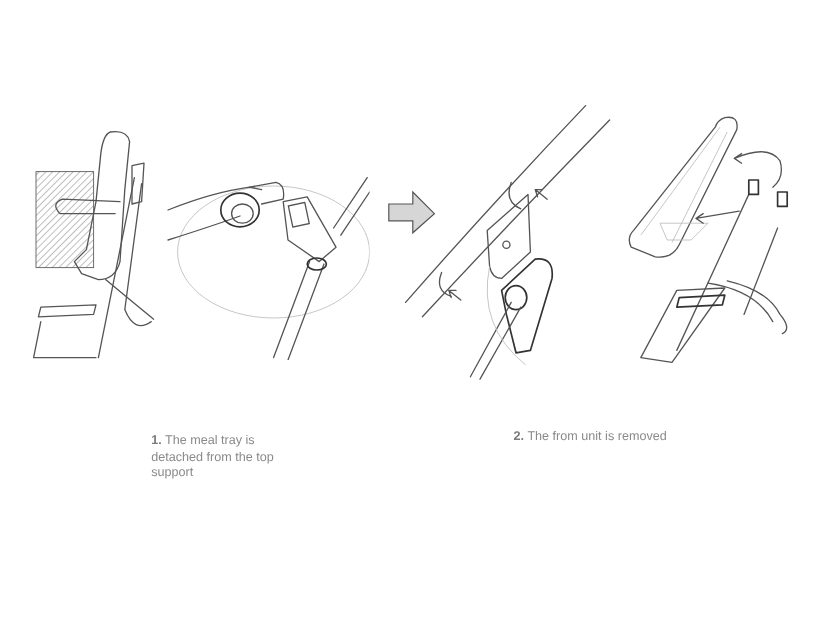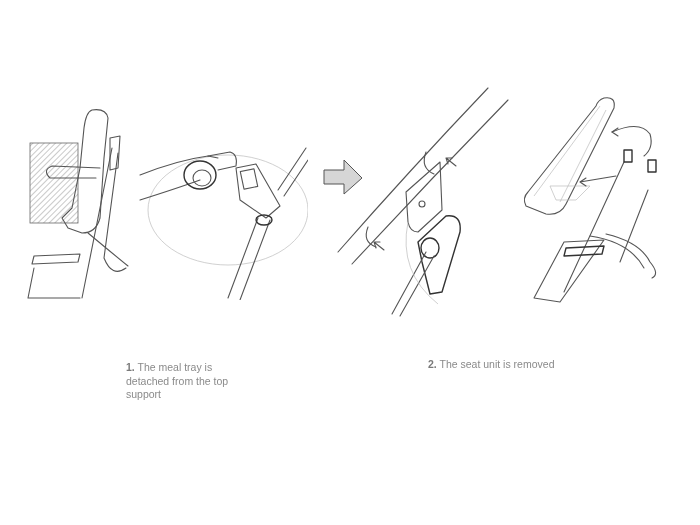--- a/index.html
+++ b/index.html
@@ -115,14 +115,14 @@
     <path d="M44 150 L84 148 L40 210 L14 206 Z" fill="#f7f7f7" class="st"></path>
 
     <path d="M46 156 L84 154 L82 162 L44 164 Z" fill="#444" class="st-dark"></path>
   </svg>
 </div>
 
 <div class="caption" id="caption-1">
   <span class="num">1.</span><span> The meal tray is detached from the top support</span>
 </div>
 <div class="caption" id="caption-2">
-  <span class="num">2.</span><span> The seat unit is removed</span>
+  <span class="num">2.</span><span> The from unit is removed</span>
 </div>
 
 </body></html>

